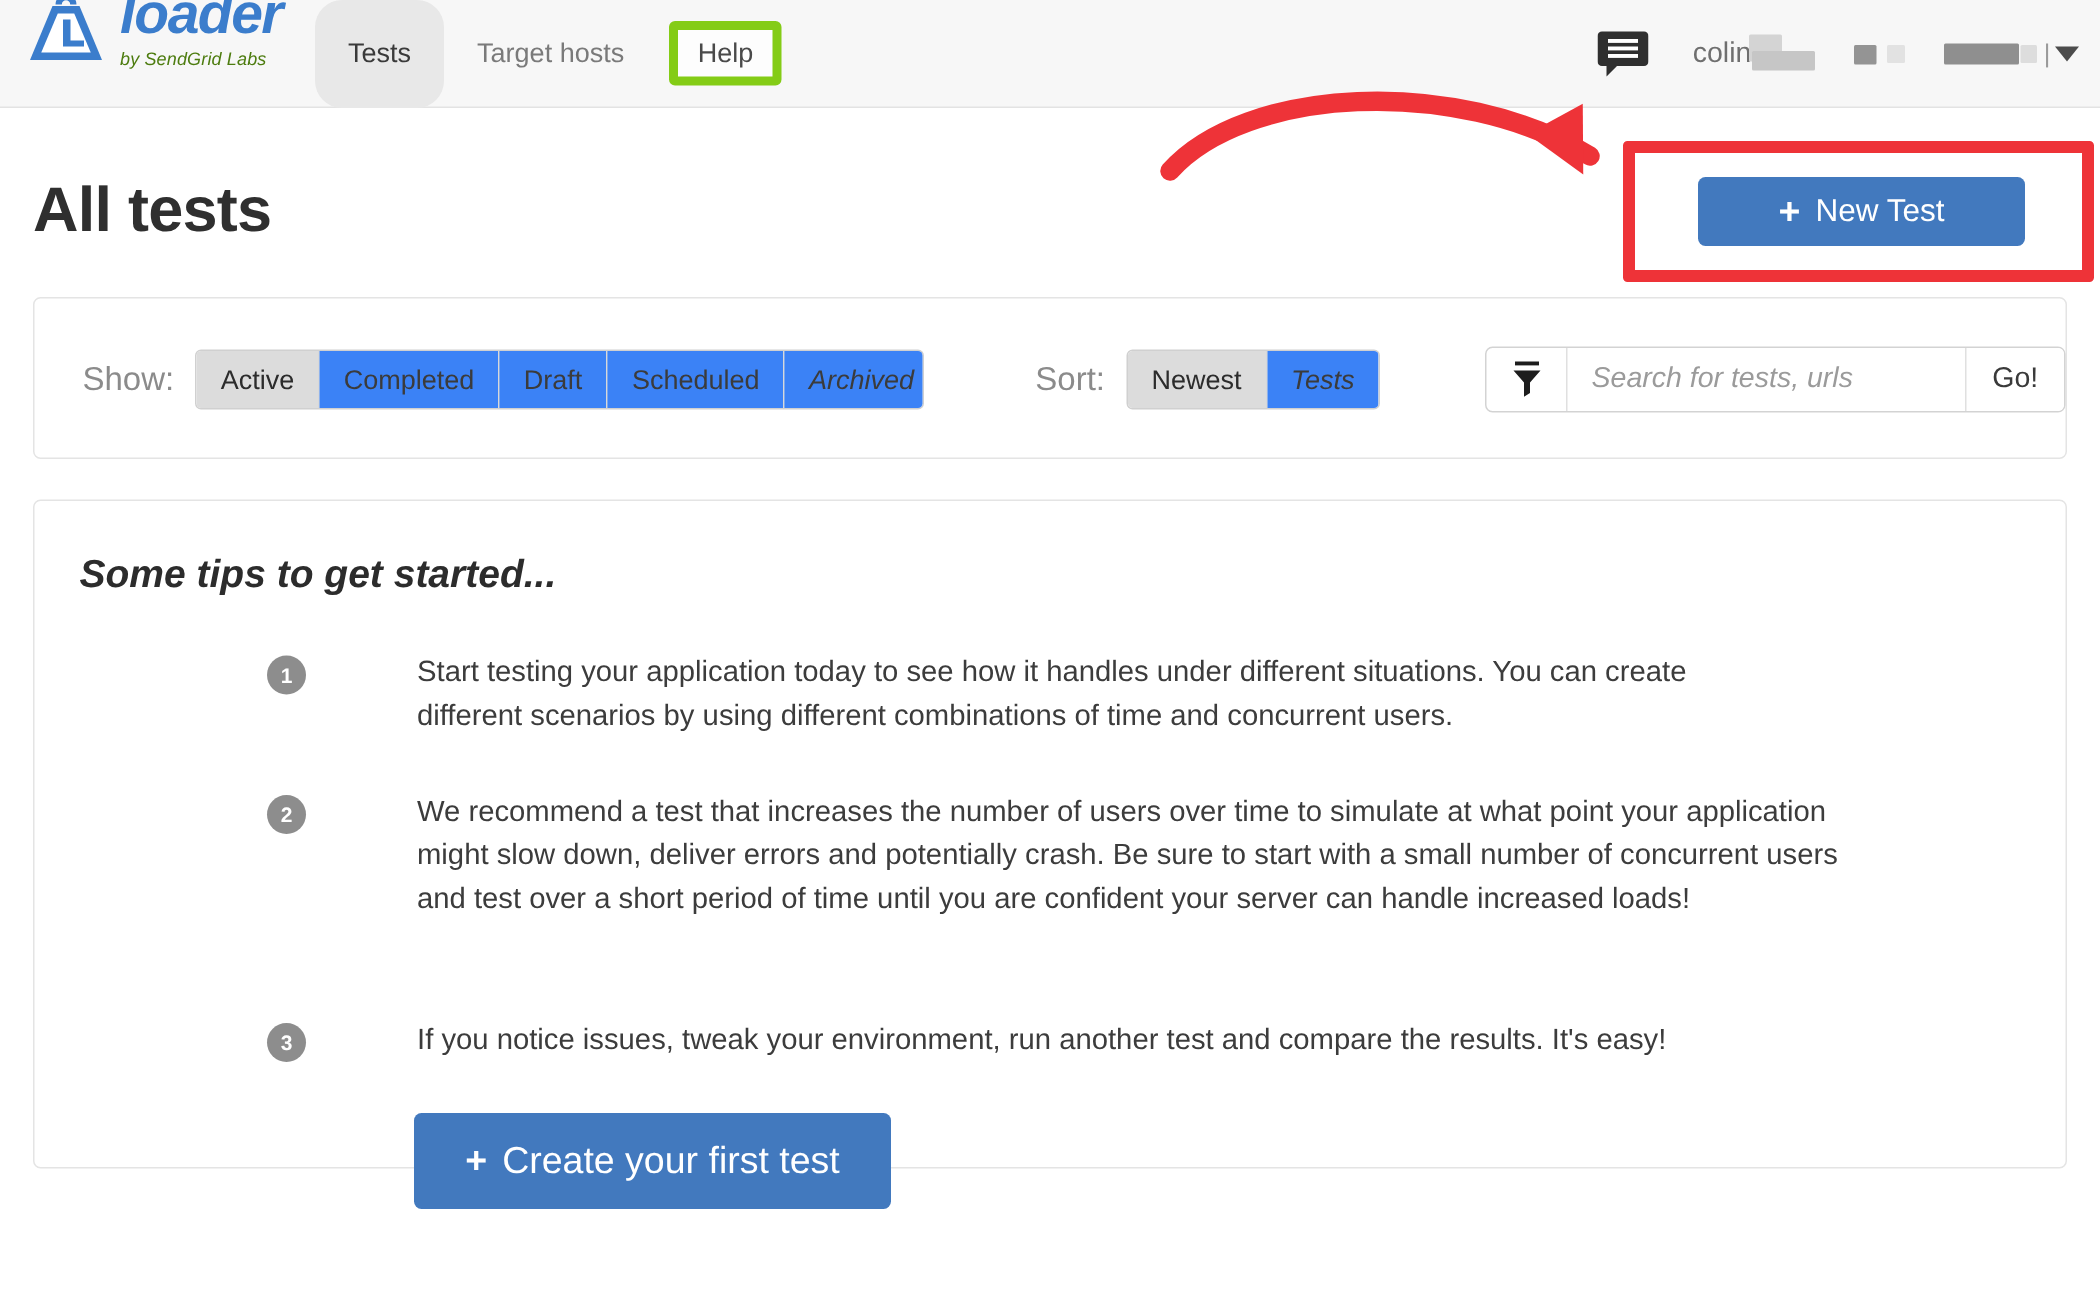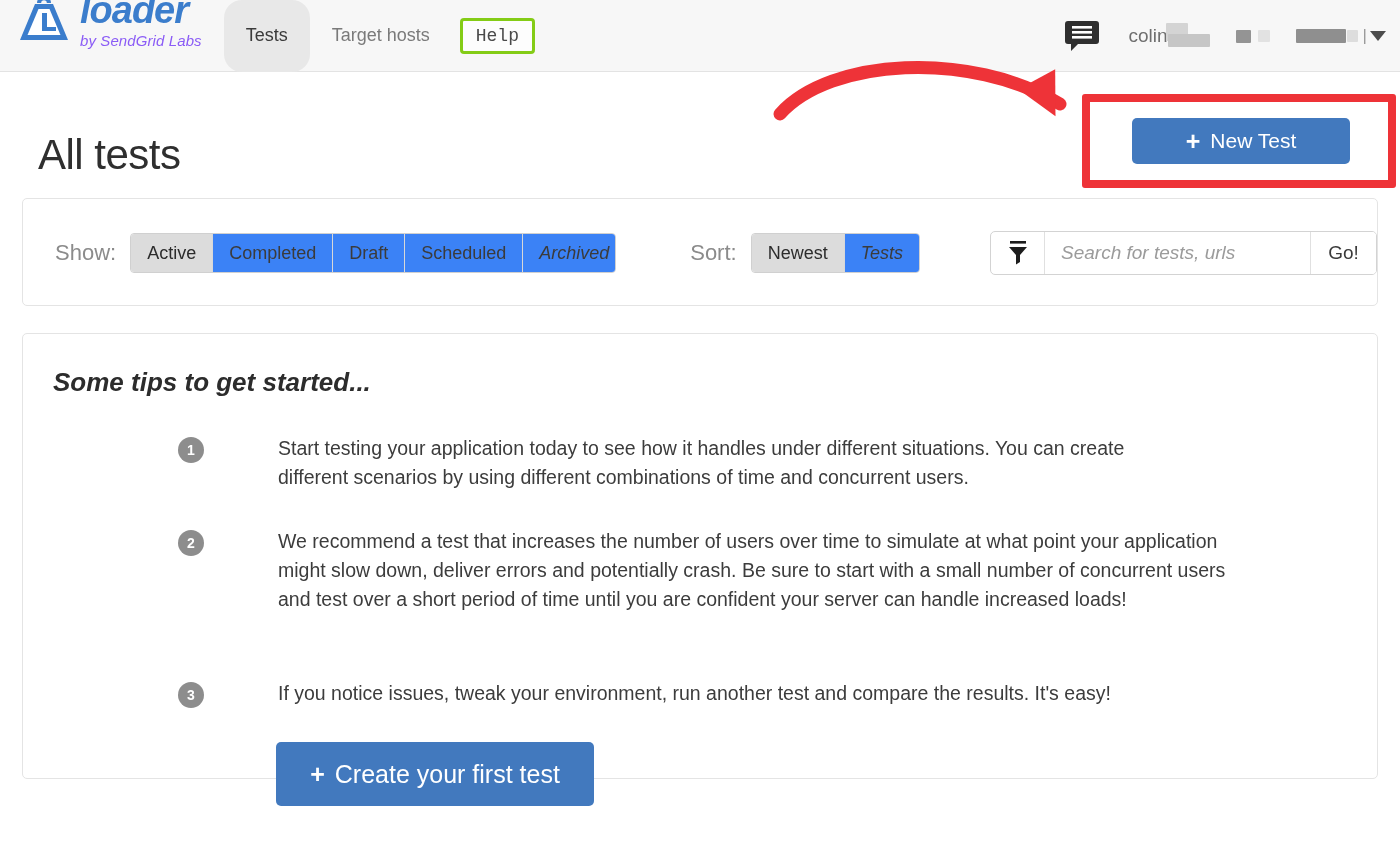--- a/index.html
+++ b/index.html
@@ -29,34 +29,34 @@
     display: flex; align-items: flex-start;
     height: 86px; padding-left: 16px; padding-right: 14px;
   }
   .brand-mark { width: 56px; height: 52px; flex: 0 0 56px; }
   .brand-text { margin-left: 8px; display: flex; flex-direction: column; justify-content: center; }
   .brand-word {
     font-size: 38px; font-weight: bold; font-style: italic;
     color: #3b7dcc; letter-spacing: -1px; line-height: 1; margin-top: -2px;
   }
   .brand-sub {
-    font-size: 15px; font-style: italic; color: #8b5cf6;
+    font-size: 12px; font-style: italic; color: #4d7c0f;
     margin-top: 3px; letter-spacing: .1px;
   }
 
   .nav { display: flex; align-items: stretch; height: 72px; margin-left: 8px; }
   .nav-item {
     display: flex; align-items: center; height: 72px;
     padding: 0 22px; font-size: 18px; color: #7a7a7a; cursor: pointer;
   }
   .nav-item.active { background: #e8e8e8; color: #3a3a3a; border-radius: 18px; }
   .nav-help {
     align-self: center; margin-left: 8px;
-    border: 3px solid #84cc16; border-radius: 4px; background: #fdfdfd;
-    padding: 5px 13px; font-size: 18px; color: #4a4a4a; cursor: pointer; font-family: Liberation Mono, monospace;
+    border: 6px solid #84cc16; border-radius: 4px; background: #fdfdfd;
+    padding: 5px 13px; font-size: 18px; color: #4a4a4a; cursor: pointer;
   }
 
   .top-right {
     position: absolute; right: 0; top: 0; height: 72px;
     display: flex; align-items: center; padding-right: 14px; text-align: right;
   }
   .chat-icon { width: 34px; height: 32px; margin-right: 30px; cursor: pointer; }
   .user-name { font-size: 19px; color: #6f6f6f; }
   .redact { display: inline-block; border-radius: 1px; vertical-align: middle; }
   .r1 { width: 22px; height: 18px; background: #d4d4d4; margin-left: -2px; position: relative; top: -4px; }
@@ -67,22 +67,22 @@
   .r6 { width: 11px; height: 12px; background: #dddddd; margin-left: 1px; }
   .pipe { color: #9a9a9a; font-size: 17px; margin: 0 3px 0 5px; }
   .caret {
     width: 0; height: 0; display: inline-block;
     border-left: 8px solid transparent; border-right: 8px solid transparent;
     border-top: 10px solid #4c4c4c; vertical-align: middle; cursor: pointer;
   }
 
   
   .page-title {
-    position: absolute; left: 22px; top: 131px;
-    font-size: 42px; font-weight: normal; color: #2f2f2f; letter-spacing: -.5px; margin-left: 16px;
+    position: absolute; left: 22px; top: 116px;
+    font-size: 42px; font-weight: bold; color: #2f2f2f; letter-spacing: -.5px;
   }
 
   .btn-blue {
     background: #4279be; border: none; border-radius: 5px;
     color: #ffffff; cursor: pointer;
     display: inline-flex; align-items: center; justify-content: center;
   }
   .btn-plus { font-size: 25px; font-weight: bold; margin-right: 10px; line-height: 1; }
 
   #new-test-btn {

